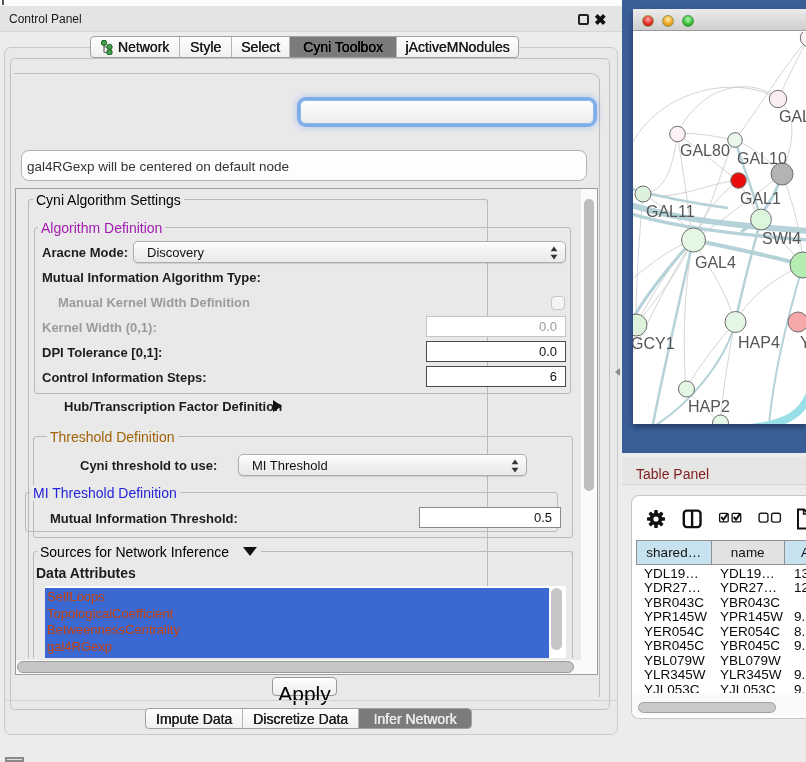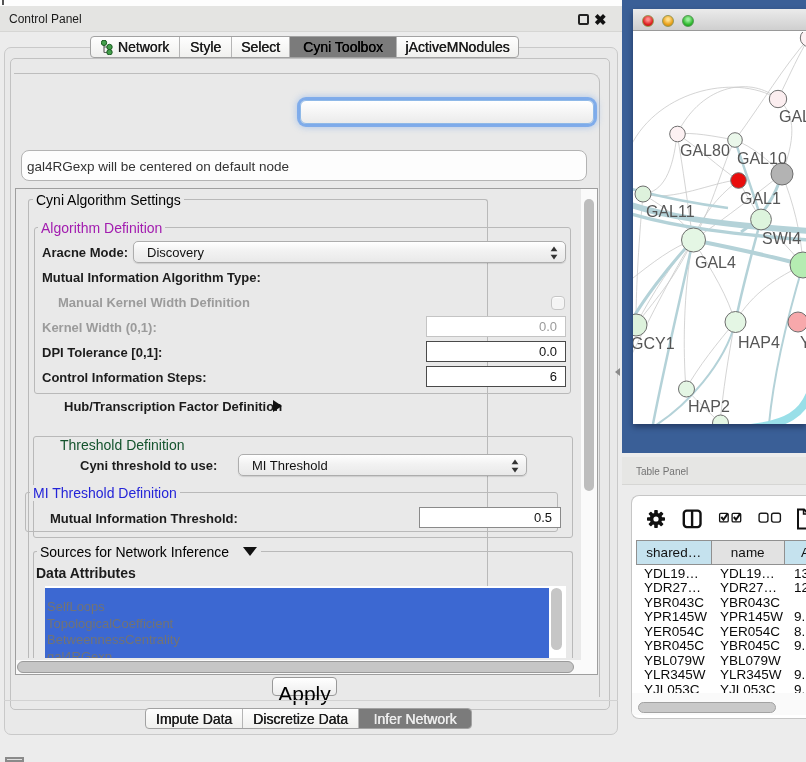--- a/index.html
+++ b/index.html
@@ -92,21 +92,21 @@
 <div class="lbl" style="left:42px;top:345px;">DPI Tolerance [0,1]:</div>
 <div class="tfield" style="left:426px;top:341px;width:140px;height:21px;border:1.5px solid #4a4a4a;">0.0</div>
 
 <div class="lbl" style="left:42px;top:370px;">Control Information Steps:</div>
 <div class="tfield" style="left:426px;top:366px;width:140px;height:21px;border:1.5px solid #4a4a4a;">6</div>
 
 <div class="lbl" style="left:42px;top:399px;padding-left:22px;">Hub/Transcription Factor Definition</div>
 <div class="abs" style="left:273px;top:400px;width:0;height:0;border-left:9.5px solid #111;border-top:6.5px solid transparent;border-bottom:6.5px solid transparent;"></div>
 
 <div class="group" style="left:33px;top:436px;width:540px;height:102px;">
-  <div class="gtitle" style="left:23px;color:#14532d;margin-top:8px;">Threshold Definition</div>
+  <div class="gtitle" style="left:13px;color:#a16207;">Threshold Definition</div>
 </div>
 <div class="lbl" style="left:80px;top:458px;">Cyni threshold to use:</div>
 <div class="combo" style="left:238px;top:454px;width:289px;height:22px;padding-left:19px;">
   <div class="ct">MI Threshold</div>
       <svg class="stp" width="10" height="16" viewBox="0 0 10 16">
         <path d="M5 1.5 L8.4 6.2 L1.6 6.2 Z" fill="#333"></path>
         <path d="M5 14.5 L8.4 9.8 L1.6 9.8 Z" fill="#333"></path>
       </svg>
 </div>
 
@@ -117,21 +117,21 @@
 <div class="tfield" style="left:419px;top:507px;width:142px;height:21px;border:1px solid #8a8a8a;">0.5</div>
 
 <div class="group" style="left:33px;top:551px;width:540px;height:107px;border-bottom:none;border-radius:3px 3px 0 0;">
   <div class="gtitle" style="left:3px;padding-right:32px;">Sources for Network Inference</div>
 </div>
 <div class="abs" style="left:243px;top:547px;width:0;height:0;border-top:9px solid #111;border-left:7px solid transparent;border-right:7px solid transparent;"></div>
 <div class="lbl" style="left:36px;top:565px;font-size:14px;">Data Attributes</div>
 
 <div class="abs" style="left:45px;top:586px;width:521px;height:72px;background:#fff;overflow:hidden;">
   <div class="abs" style="left:0;top:2px;width:504px;height:70px;background:#3c68d2;"></div>
-  <div class="abs" style="left:2px;top:3px;color:#737373;font-size:13px;line-height:16.5px;margin-top:10px;">SelfLoops<br>TopologicalCoefficient<br>BetweennessCentrality<br>gal4RGexp</div>
+  <div class="abs" style="left:2px;top:3px;color:#c2410c;font-size:13px;line-height:16.5px;">SelfLoops<br>TopologicalCoefficient<br>BetweennessCentrality<br>gal4RGexp</div>
   <div class="abs" style="left:506px;top:2px;width:11px;height:62px;background:#c6c6c6;border-radius:6px;"></div>
 </div>
 
 <div class="abs" style="left:272px;top:677px;width:65px;height:19px;background:linear-gradient(#ffffff,#ededed);border:1px solid #999;border-radius:4px;text-align:center;font-size:21px;padding-top:4px;">Apply</div>
 
 <div class="abs" style="left:4px;top:700px;width:614px;height:1px;background:#d2d2d2;"></div>
 
 <div class="abs" style="left:145px;top:708px;height:21px;display:flex;border:1px solid #a2a2a2;border-radius:4px;overflow:hidden;background:linear-gradient(#fefefe,#f0f0ee);font-size:14px;color:#1c1c1c;text-shadow:0.4px 0 0 currentColor;">
   <div style="width:97px;display:flex;align-items:center;justify-content:center;border-right:1px solid #b5b5b5;">Impute Data</div>
   <div style="width:116px;display:flex;align-items:center;justify-content:center;border-right:1px solid #b5b5b5;">Discretize Data</div>
@@ -234,21 +234,21 @@
     <text x="62" y="236">GAL4</text>
     <text x="-2" y="317">GCY1</text>
     <text x="105" y="316">HAP4</text>
     <text x="167" y="316">Y</text>
     <text x="55" y="380">HAP2</text>
   </g>
 </svg>
 
 <div class="abs" style="left:622px;top:453px;width:184px;height:4px;background:#ececec;"></div>
 <div class="abs" style="left:622px;top:457px;width:184px;height:28px;background:#e6e6e4;border-bottom:1px solid #d6d6d4;">
-  <div class="abs" style="left:14px;top:9px;font-size:10px;color:#737373;">Table Panel</div>
+  <div class="abs" style="left:14px;top:9px;font-size:14px;color:#7f1d1d;">Table Panel</div>
 </div>
 
 <div class="abs" style="left:631px;top:495px;width:175px;height:224px;background:#fff;border:1px solid #c6c6c6;border-radius:8px 0 0 8px;border-right:none;overflow:hidden;">
 
   <svg class="abs" style="left:0;top:0;" width="175" height="42" viewBox="0 0 175 42">
     <g transform="translate(24,23)">
       <g fill="#111">
         <circle r="6.2"></circle>
         <g id="teeth">
           <rect x="-1.8" y="-9" width="3.6" height="4" rx="0.8"></rect>

